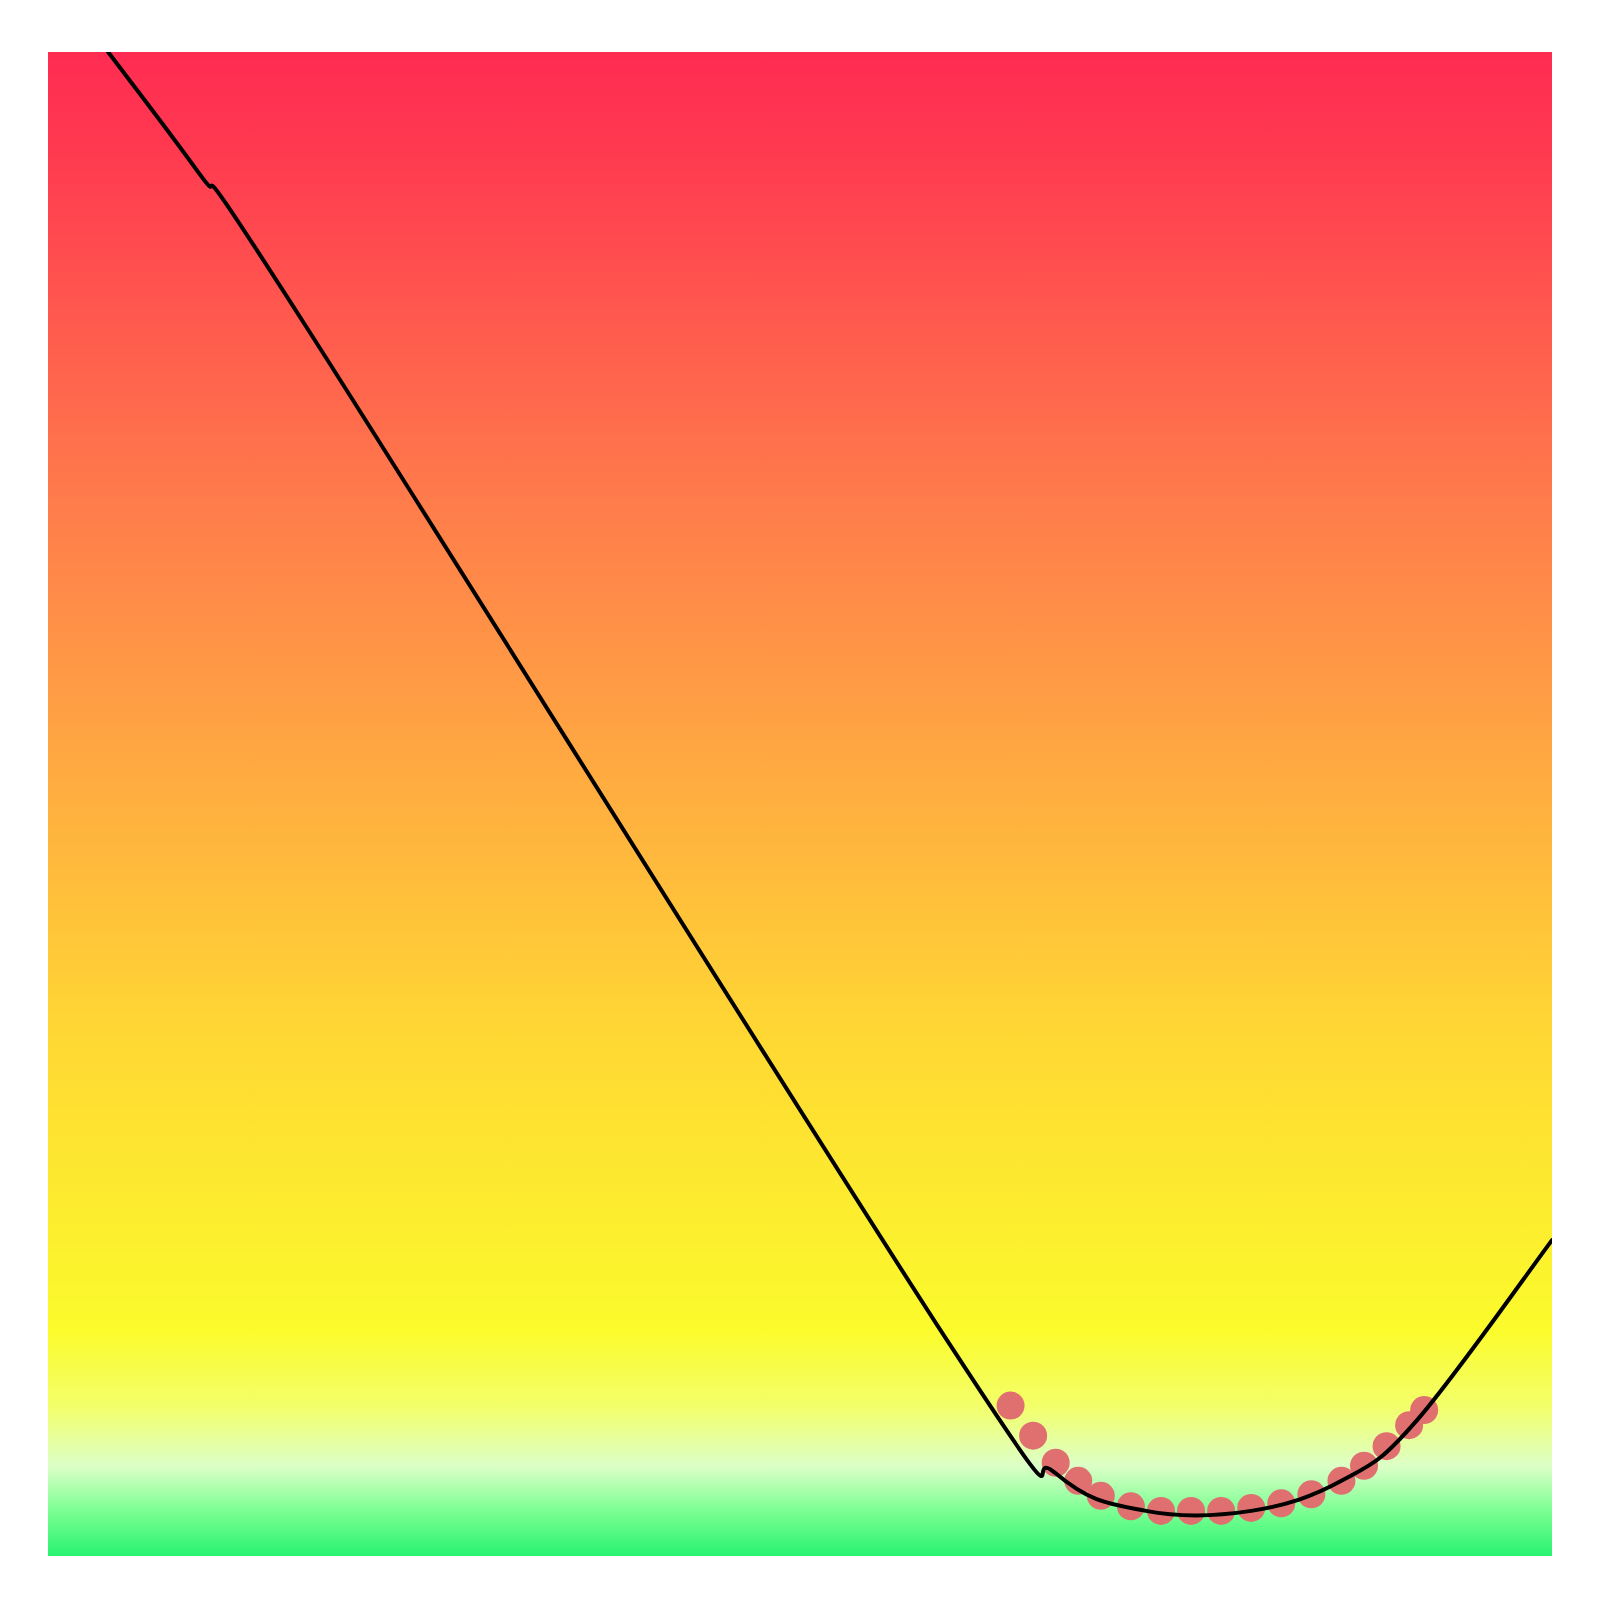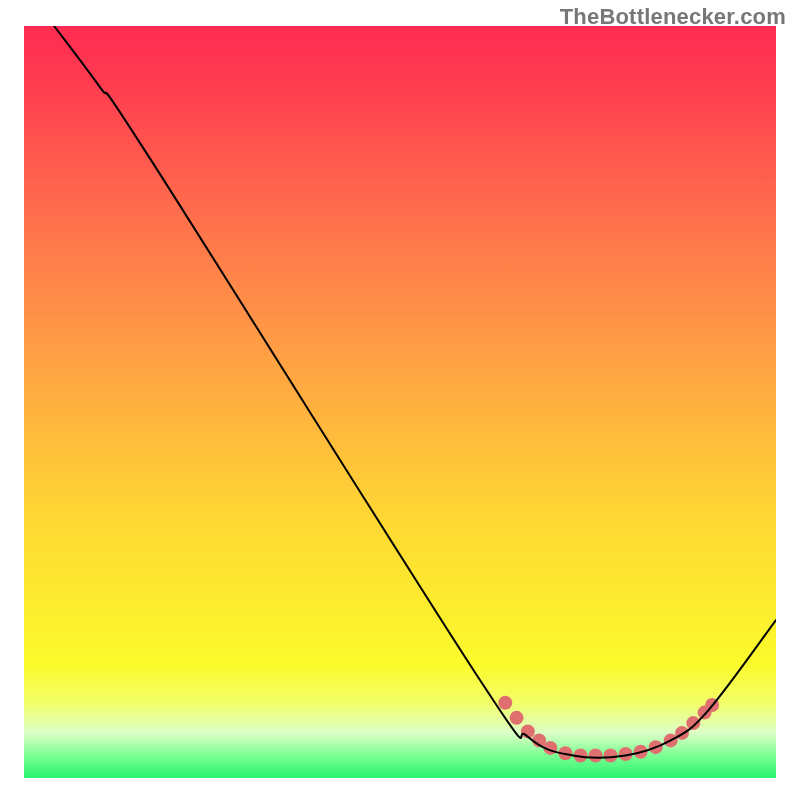--- a/index.html
+++ b/index.html
@@ -55,21 +55,20 @@
     top: 0;
     width: 752px;
     height: 752px;
   }
 </style>
 </head>
 <body>
 
 <div class="chart-wrap">
 
-  <div class="attribution">TheBottlenecker.com</div>
 
   <div class="plot-area">
     <svg class="svg-layer" viewBox="0 0 752 752" preserveAspectRatio="none">
       <g id="markers-group">
           <circle cx="481.28" cy="676.80" r="7" fill="#e07070"></circle>
           <circle cx="492.56" cy="691.84" r="7" fill="#e07070"></circle>
           <circle cx="503.84" cy="705.38" r="7" fill="#e07070"></circle>
           <circle cx="515.12" cy="714.40" r="7" fill="#e07070"></circle>
           <circle cx="526.40" cy="721.92" r="7" fill="#e07070"></circle>
           <circle cx="541.44" cy="727.18" r="7" fill="#e07070"></circle>

